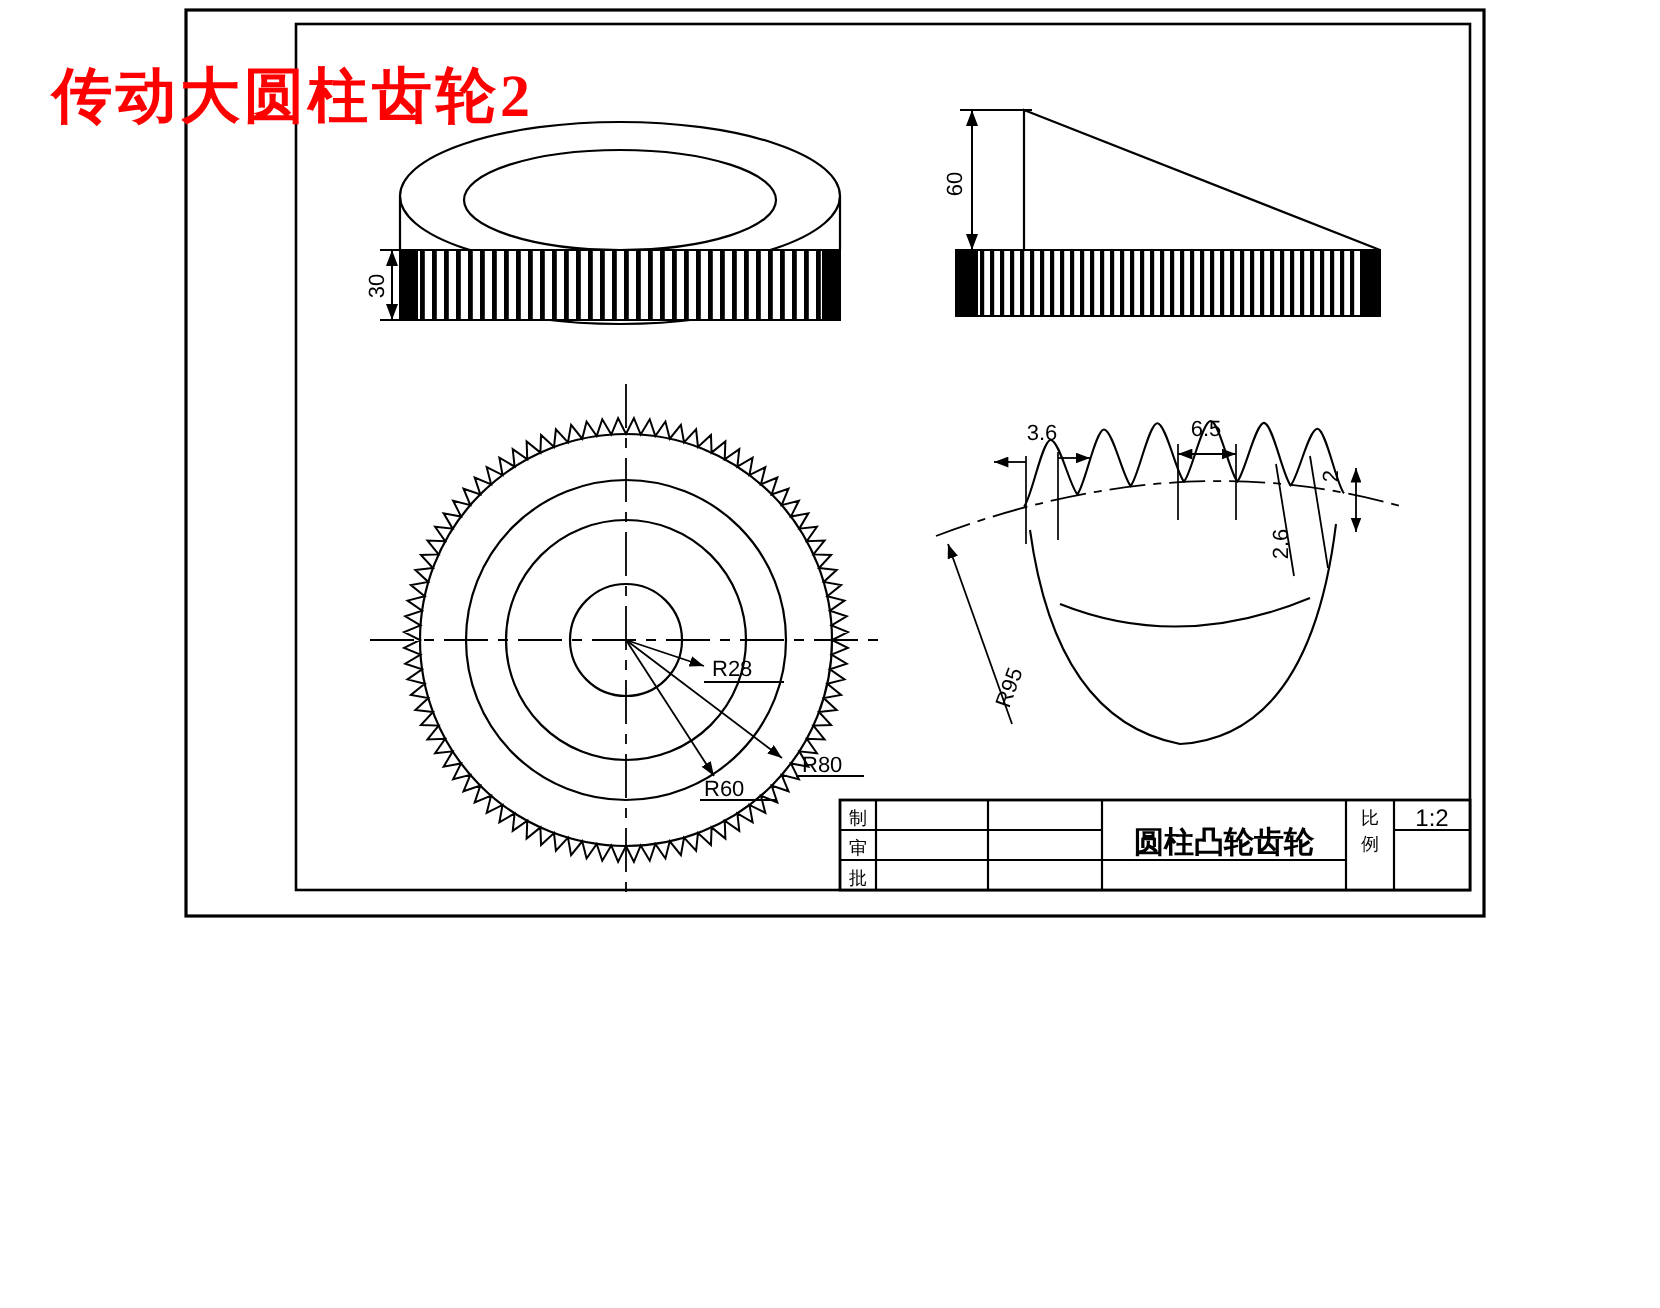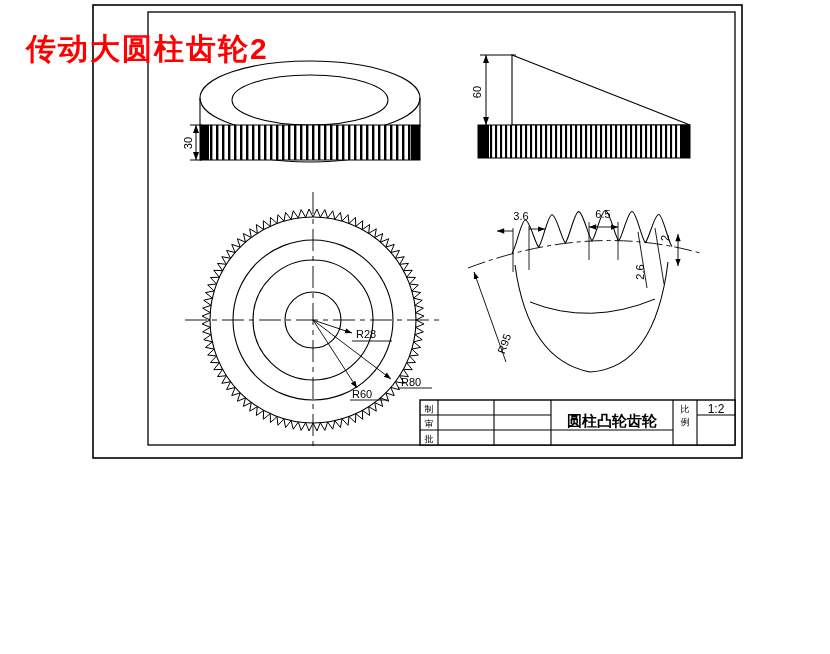--- a/index.html
+++ b/index.html
@@ -23,21 +23,21 @@
   #cad-svg {
     display: block;
     width: 830px;
     height: 654px;
   }
   .title-overlay {
     position: absolute;
     left: 26px;
     top: 34px;
     color: #ff0000;
-    font-family: Liberation Sans, sans-serif;
+    font-family: Liberation Serif, serif;
     font-size: 30px;
     font-weight: bold;
     letter-spacing: 2px;
     white-space: nowrap;
     line-height: 1;
   }
 </style>
 </head>
 <body>
 

